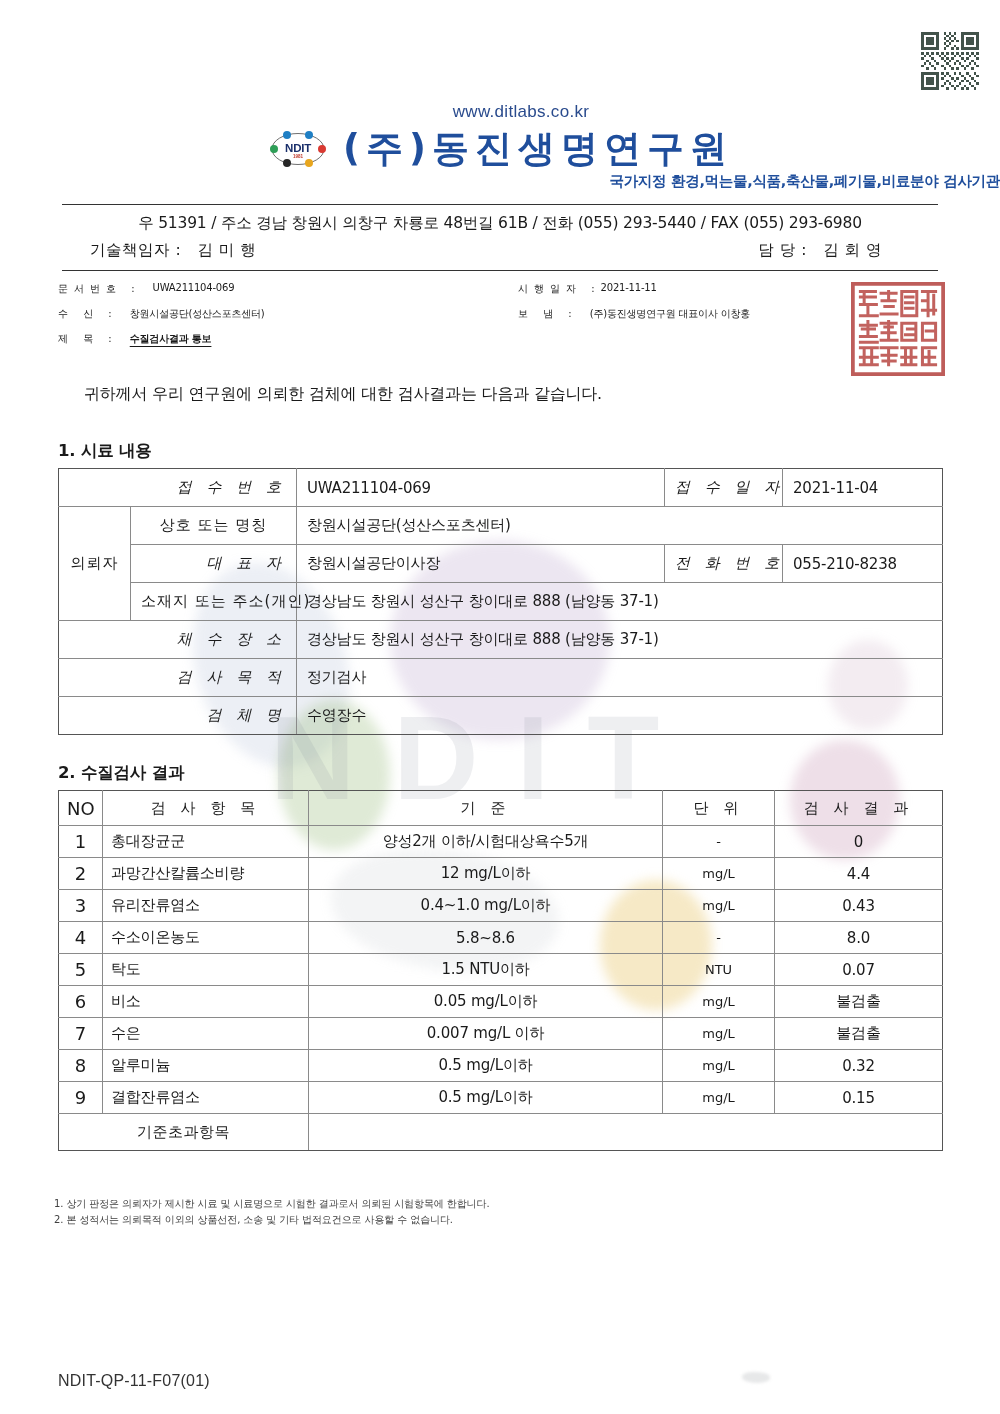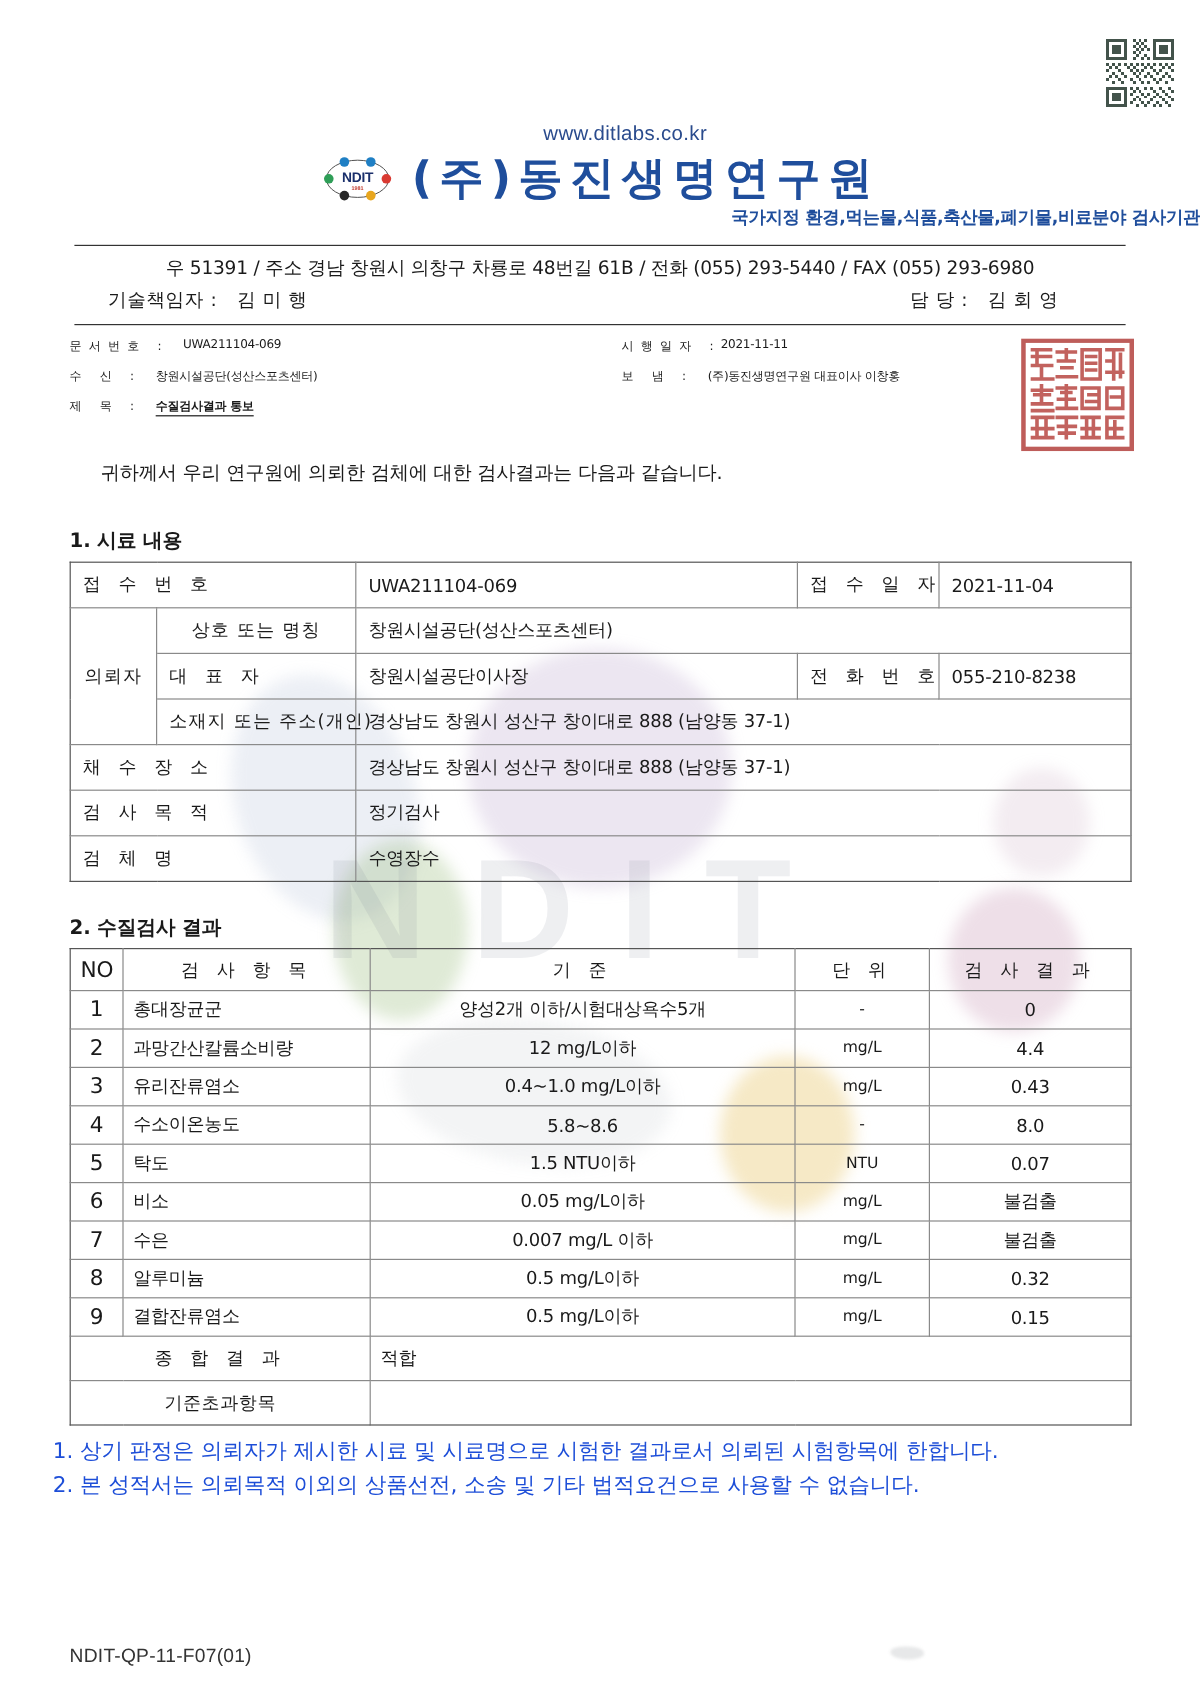--- a/index.html
+++ b/index.html
@@ -216,23 +216,24 @@
     height: 37px;
     padding: 0 10px;
     background: transparent;
   }
   .tbl-sample .outer-t { border-top: 1.7px solid #555; }
   .tbl-sample .outer-b { border-bottom: 1.7px solid #555; }
   .tbl-sample .outer-l { border-left: 1.7px solid #555; }
   .tbl-sample .outer-r { border-right: 1.7px solid #555; }
 
   .lbl {
-    text-align: left;
+    text-align: right;
     letter-spacing: 5px;
     white-space: nowrap;
+    font-style: italic;
   }
   .lbl-tight { text-align: center; letter-spacing: 1px; white-space: nowrap; }
   .val { text-align: left; letter-spacing: -0.2px; padding-left: 14px; }
 
   .tbl-result {
     position: absolute;
     left: 58px; top: 790px;
     width: 884px;
     table-layout: fixed;
   }
@@ -254,25 +255,25 @@
   .c-unit { text-align: center; font-size: 13px; }
   .c-res { text-align: center; letter-spacing: -0.2px; }
   .hdr-sp { letter-spacing: 5px; }
   .sum-lbl { text-align: center; letter-spacing: 5px; }
   .sum-lbl-tight { text-align: center; letter-spacing: 0.5px; }
   .sum-val { text-align: left; padding-left: 14px; }
   .row-sum td { height: 36px; }
 
   .notes {
     position: absolute;
-    left: 44px; top: 1196px;
-    font-size: 18px;
+    left: 54px; top: 1196px;
+    font-size: 10px;
     line-height: 1.55;
     letter-spacing: -0.1px;
-    color: #1d4ed8;
+    color: #404040;
   }
 
   .form-code {
     position: absolute;
     left: 58px; top: 1372px;
     font-size: 16px;
     color: #333;
     font-family: "Liberation Sans", sans-serif;
     letter-spacing: 0.2px;
   }
@@ -643,24 +644,20 @@
           <tr>
             <td class="c-no outer-l">9</td>
             <td class="c-item">결합잔류염소</td>
             <td class="c-std">0.5 mg/L이하</td>
             <td class="c-unit">mg/L</td>
             <td class="c-res outer-r">0.15</td>
           </tr>
         </tbody>
       <tfoot>
         <tr class="row-sum">
-          <td class="sum-lbl outer-l" colspan="2">종 합 결 과</td>
-          <td class="sum-val outer-r" colspan="3">적합</td>
-        </tr>
-        <tr class="row-sum">
           <td class="sum-lbl-tight outer-l outer-b" colspan="2">기준초과항목</td>
           <td class="sum-val outer-r outer-b" colspan="3"></td>
         </tr>
       </tfoot>
     </table>
 
     <div class="notes">
       <div>1. 상기 판정은 의뢰자가 제시한 시료 및 시료명으로 시험한 결과로서 의뢰된 시험항목에 한합니다.</div>
       <div>2. 본 성적서는 의뢰목적 이외의 상품선전, 소송 및 기타 법적요건으로 사용할 수 없습니다.</div>
     </div>

